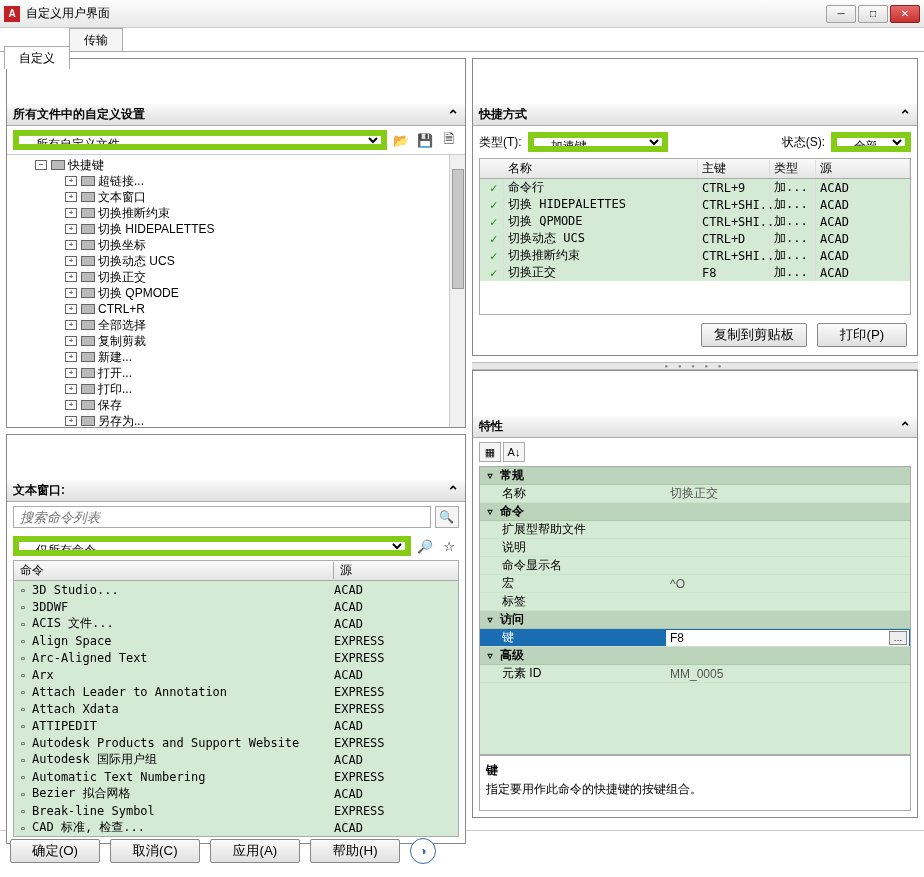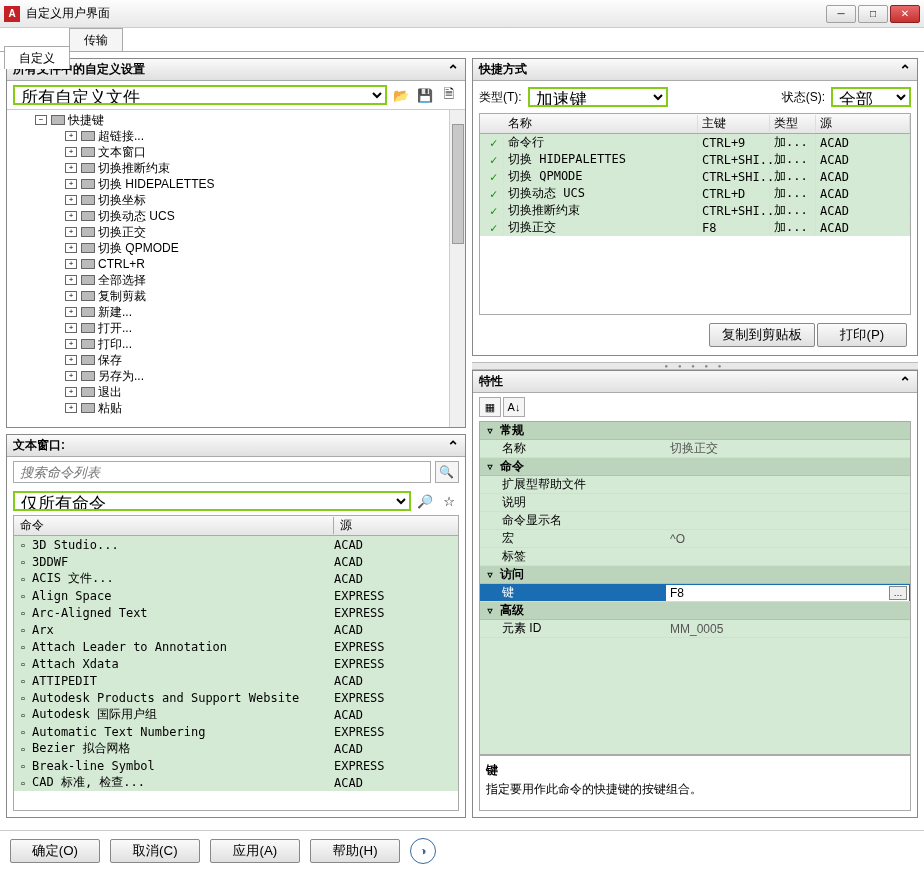--- a/index.html
+++ b/index.html
@@ -11,24 +11,24 @@
 .winbtn { width: 30px; height: 18px; border: 1px solid #a0a0a0; background: linear-gradient(#fafafa,#e0e0e0); font-size: 10px; display: flex; align-items: center; justify-content: center; cursor: pointer; border-radius: 2px; }
 .winbtn.close { background: linear-gradient(#e56a6a,#c93030); color: #fff; border-color: #8a2020; }
 .tabbar { height: 24px; border-bottom: 1px solid #aaa; display: flex; padding-left: 4px; }
 .tab { padding: 3px 14px; border: 1px solid #aaa; border-bottom: none; background: #f5f5f5; margin-right: -1px; cursor: pointer; }
 .tab.active { background: #fff; position: relative; top: 18px; }
 .main { display: flex; height: 778px; padding: 6px; gap: 6px; }
 .col { display: flex; flex-direction: column; }
 .left { width: 460px; }
 .right { flex: 1; }
 .panel { border: 1px solid #888; margin-bottom: 6px; display: flex; flex-direction: column; background: #fff; }
-.panel-header { height: 22px; background: linear-gradient(#fafafa,#e0e0e0); border-bottom: 1px solid #aaa; display: flex; align-items: center; padding: 0 6px; font-weight: bold; }
+.panel-header { height: 22px; background: linear-gradient(#fafafa,#e0e0e0); border-bottom: 1px solid #aaa; display: flex; align-items: center; padding: 0 6px; font-weight: bold; margin-top: 45px; }
 .panel-header .chev { margin-left: auto; font-size: 14px; cursor: pointer; }
 .toolbar-row { display: flex; align-items: center; padding: 4px 6px; gap: 4px; }
-select, .combo { border: 2px solid #84cc16; height: 20px; font-size: 17px; padding: 0 2px; background: #fff; }
+select, .combo { border: 6px solid #84cc16; height: 20px; font-size: 12px; padding: 0 13px; background: #fff; }
 .iconbtn { width: 20px; height: 20px; border: 1px solid transparent; display: inline-flex; align-items: center; justify-content: center; cursor: pointer; font-size: 13px; }
 .tree-area { flex: 1; overflow: auto; border-top: 1px solid #ccc; padding: 2px; position: relative; }
 .tree-item { display: flex; align-items: center; height: 16px; padding-left: 56px; white-space: nowrap; cursor: pointer; }
 .tree-item.root { padding-left: 26px; font-weight: normal; }
 .node-icon { display: inline-block; width: 12px; height: 10px; border: 1px solid #666; margin-right: 4px; background: #fff; position: relative; font-size: 8px; text-align: center; line-height: 8px; }
 .node-icon::before { content: "+"; }
 .node-icon.expanded::before { content: "−"; }
 .kb-icon { display: inline-block; width: 14px; height: 10px; background: #bbb; border: 1px solid #666; margin-right: 3px; }
 .search-row { display: flex; padding: 4px 6px; gap: 4px; align-items: center; }
 .search-input { flex: 1; border: 1px solid #aaa; height: 22px; padding: 0 6px; font-style: italic; color: #888; }
@@ -49,21 +49,21 @@
 .st-header { display: flex; background: linear-gradient(#fafafa,#e5e5e5); height: 20px; align-items: center; border-bottom: 1px solid #aaa; }
 .st-header div, .st-row div { border-right: 1px solid #ddd; padding-left: 4px; }
 .st-c0 { width: 24px; }
 .st-c1 { width: 194px; }
 .st-c2 { width: 72px; }
 .st-c3 { width: 46px; }
 .st-c4 { flex: 1; }
 .st-body { background: #d5ead5; }
 .st-row { display: flex; height: 17px; align-items: center; font-family: "SimSun", monospace; cursor: pointer; }
 .st-row .chk { color: #0a8a0a; font-weight: bold; text-align: center; }
-.shortcut-btns { display: flex; justify-content: flex-end; gap: 2px; padding: 8px 10px; }
+.shortcut-btns { display: flex; justify-content: flex-end; gap: 10px; padding: 8px 10px; }
 .btn { height: 24px; min-width: 90px; border: 1px solid #888; background: linear-gradient(#fafafa,#e0e0e0); cursor: pointer; padding: 0 12px; border-radius: 2px; }
 .splitter { height: 8px; background: #e8e8e8; display: flex; align-items: center; justify-content: center; color: #888; letter-spacing: 4px; font-size: 6px; border-top: 1px solid #bbb; border-bottom: 1px solid #bbb; }
 .props-panel { flex: 1; }
 .prop-toolbar { padding: 4px 6px; display: flex; gap: 2px; }
 .prop-toolbar .tb { width: 22px; height: 20px; border: 1px solid #aaa; background: #f5f5f5; display: flex; align-items: center; justify-content: center; cursor: pointer; font-size: 11px; }
 .prop-grid { flex: 1; overflow: auto; margin: 0 6px; border: 1px solid #aaa; background: #d5ead5; }
 .prop-group { background: #bcd4bc; height: 18px; display: flex; align-items: center; padding-left: 4px; font-weight: bold; border-bottom: 1px solid #aac7aa; }
 .prop-group .exp { width: 12px; text-align: center; margin-right: 4px; font-size: 10px; }
 .prop-row { display: flex; height: 18px; align-items: center; border-bottom: 1px solid #cde2cd; }
 .prop-row .plabel { width: 186px; padding-left: 22px; }

